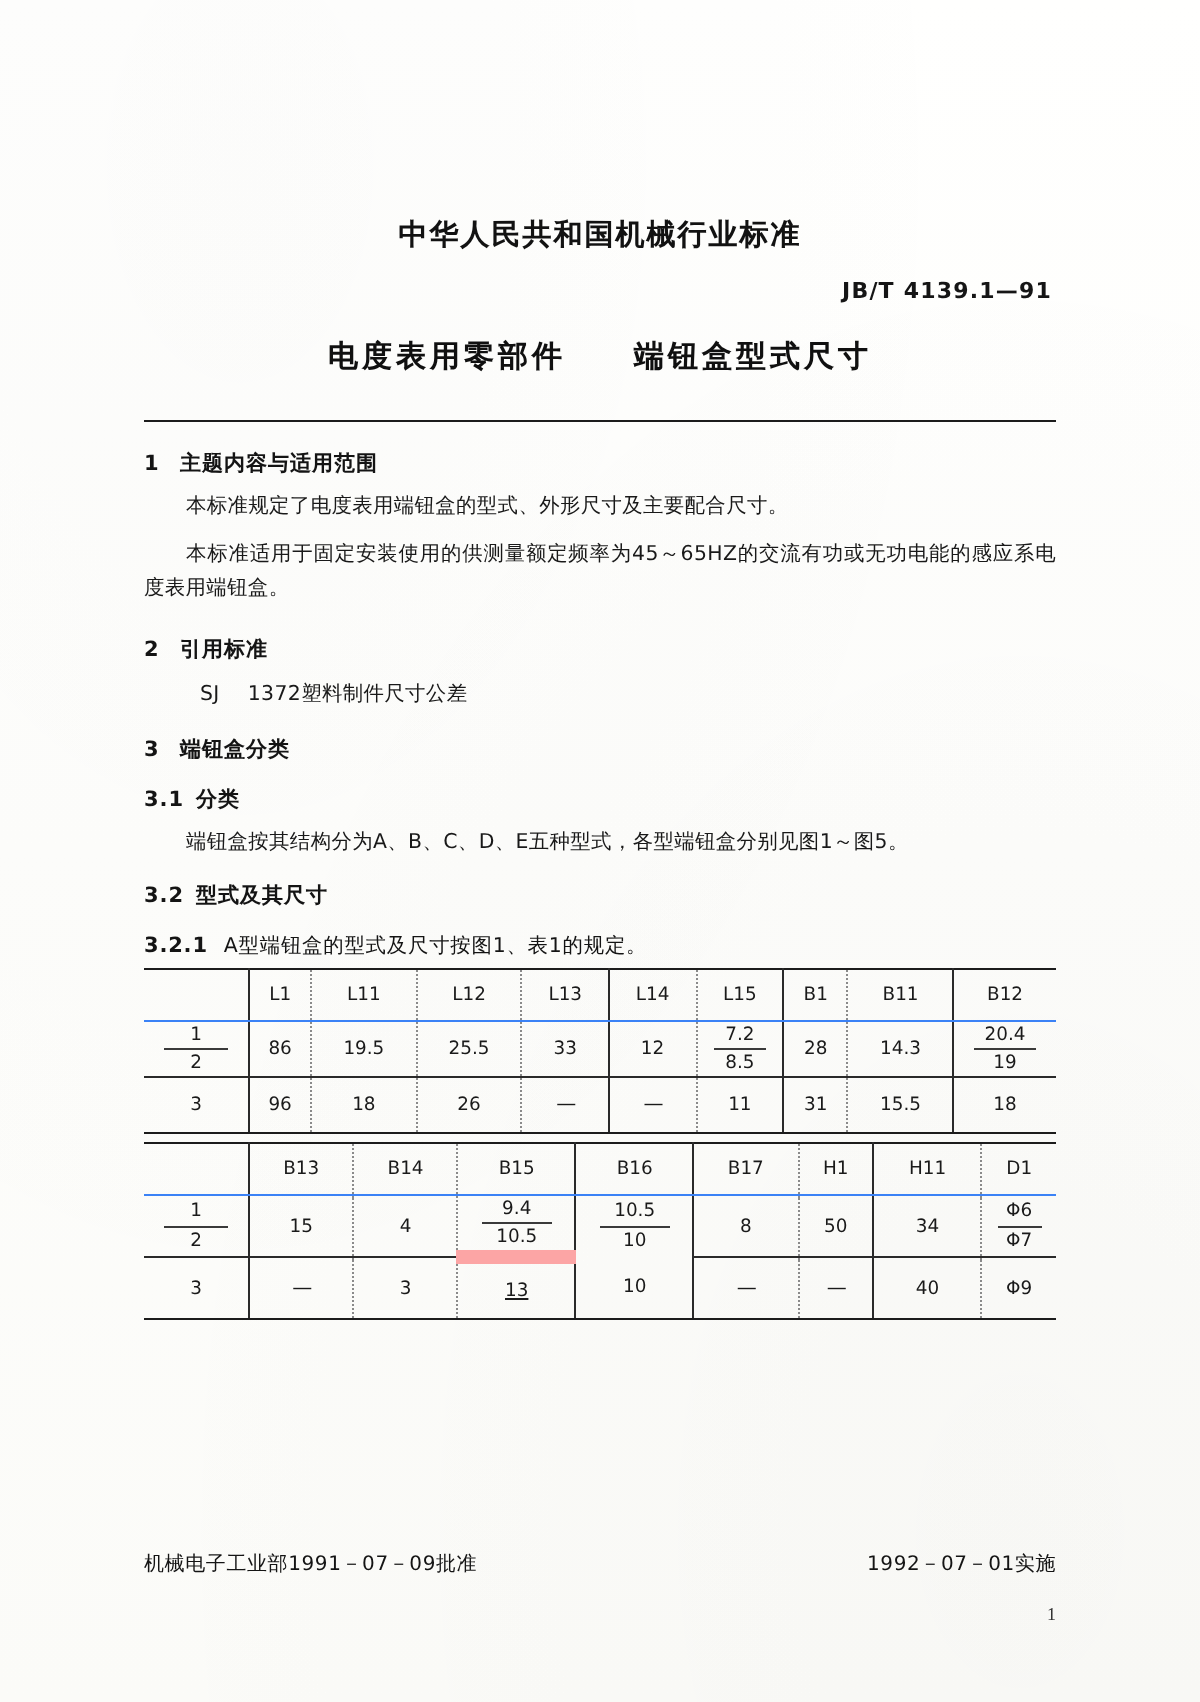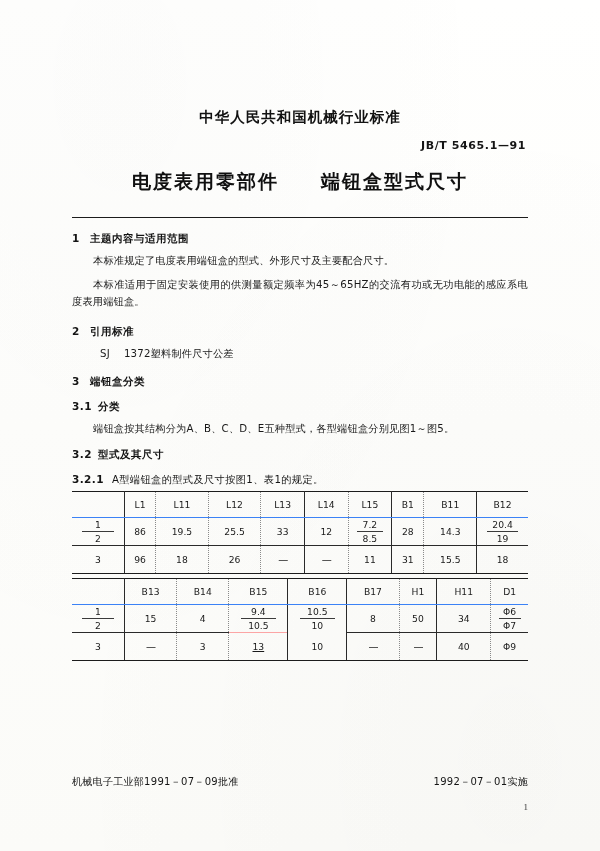--- a/index.html
+++ b/index.html
@@ -47,21 +47,21 @@
     font-size:11px;
     letter-spacing:0.6px;
     margin-top:12px;
     padding-right:2px;
     color:#151515;
   }
   .doc-title{
     text-align:center;
     font-family:"DejaVu Sans","Liberation Sans",sans-serif;
     font-weight:bold;
-    font-size:19px;
+    font-size:15px;
     letter-spacing:2px;
     margin-top:17px;
     color:#101010;
   }
   .rule-top{
     margin-top:22px;
     border-top:1.6px solid #1c1c1c;
     height:0;
   }
 
@@ -194,21 +194,21 @@
 </style>
 </head>
 <body>
 
 <div class="page">
   <div class="paper-tint"></div>
 
   <div class="content">
 
     <div class="org-title">中华人民共和国机械行业标准</div>
-    <div class="std-no">JB/T 5465.1—91</div>
+    <div class="std-no">JB/T 4139.1—91</div>
     <div class="doc-title">电度表用零部件　　端钮盒型式尺寸</div>
     <div class="rule-top"></div>
 
     <div class="sec-h">
       <span class="num">1</span><span>主题内容与适用范围</span>
     </div>
     <div class="para">本标准规定了电度表用端钮盒的型式、外形尺寸及主要配合尺寸。</div>
     <div class="para">本标准适用于固定安装使用的供测量额定频率为45～65HZ的交流有功或无功电能的感应系电度表用端钮盒。</div>
 
     <div class="sec-h">
@@ -334,21 +334,21 @@
           <div class="split">
             <span class="top">Φ6</span>
             <span class="bot">Φ7</span>
           </div>
         </td>
       </tr>
       <tr class="row-last">
         <td class="rowlbl sep-strong" style="border-top:1px solid #2a2a2a;">3</td>
         <td class="dash" style="border-top:1px solid #2a2a2a;">—</td>
         <td style="border-top:1px solid #2a2a2a;">3</td>
-        <td class="sep-strong" style="border-top:1px solid #fca5a5;text-decoration:underline;">13</td>
+        <td class="sep-strong" style="border-top:7px solid #fca5a5;text-decoration:underline;">13</td>
         <td class="sep-strong">10</td>
         <td class="dash" style="border-top:1px solid #2a2a2a;">—</td>
         <td class="sep-strong dash" style="border-top:1px solid #2a2a2a;">—</td>
         <td style="border-top:1px solid #2a2a2a;">40</td>
         <td style="border-top:1px solid #2a2a2a;">Φ9</td>
       </tr>
     </tbody>
       </table>
 
   </div>

